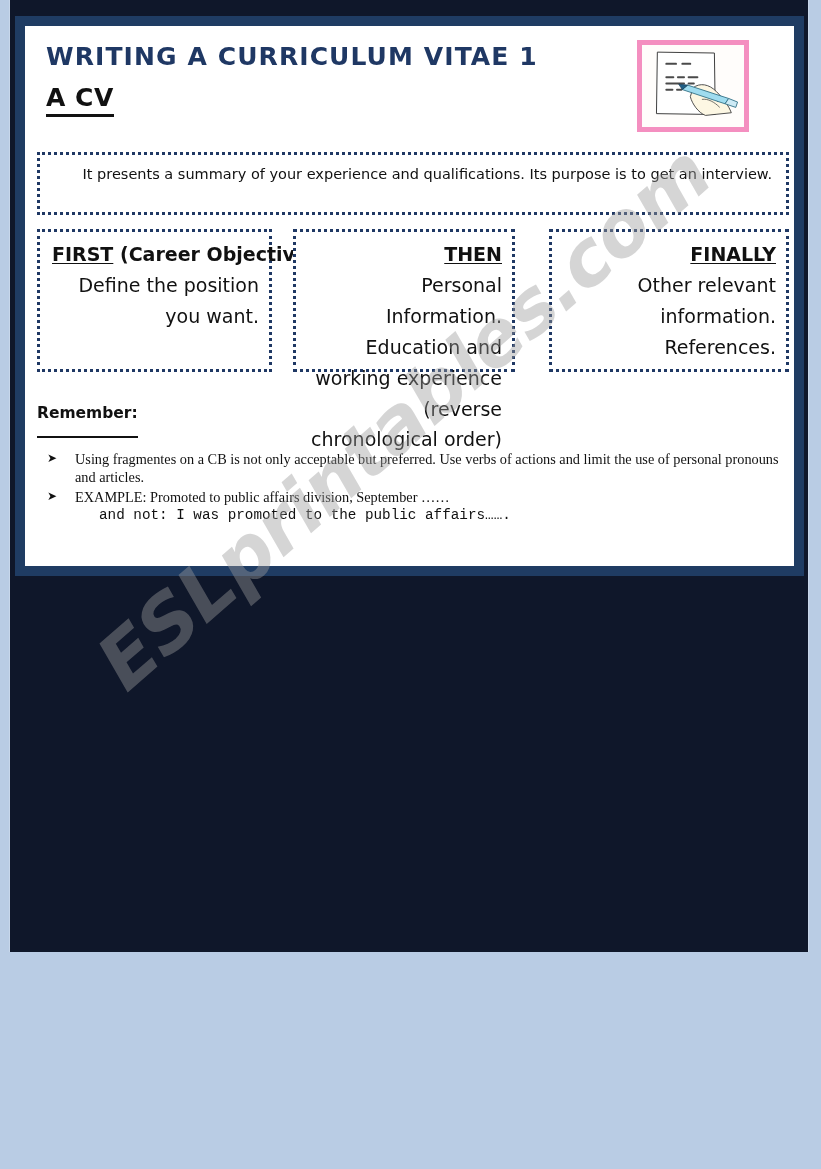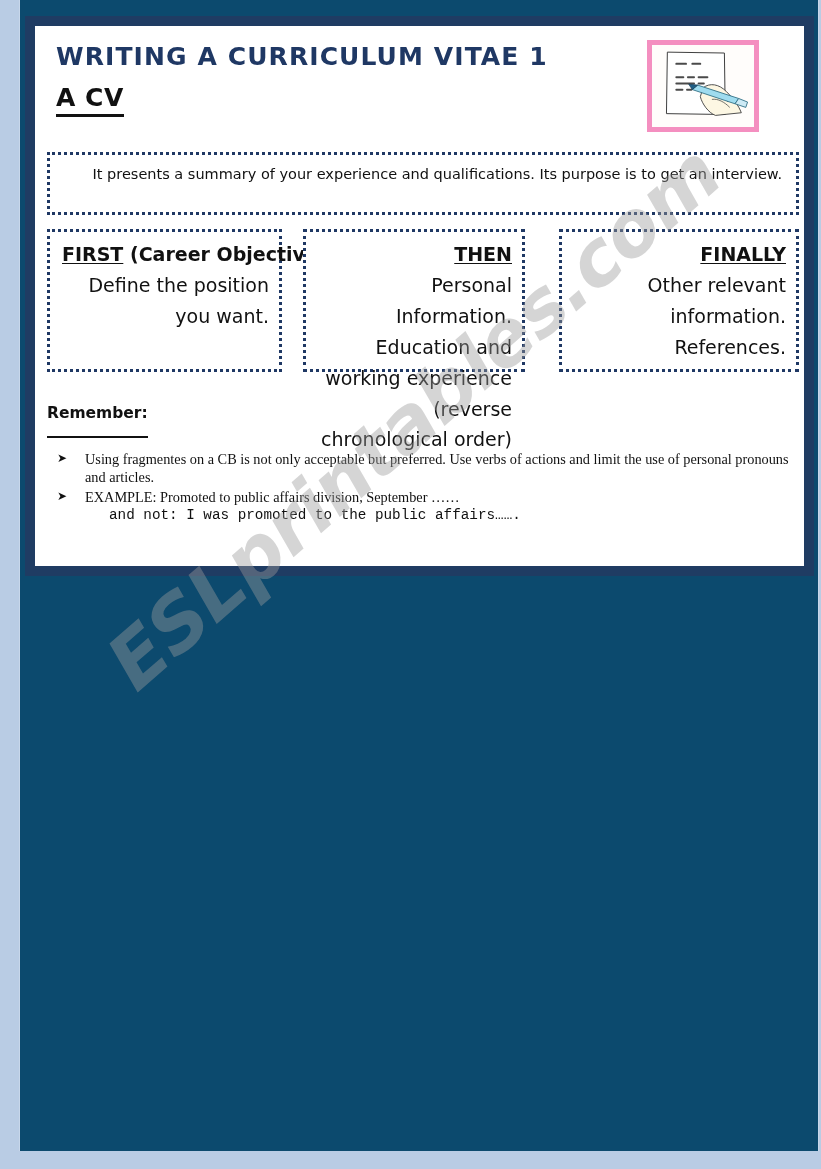--- a/index.html
+++ b/index.html
@@ -13,25 +13,25 @@
 
   body {
     font-family: "Liberation Sans", sans-serif;
     background: #b9cce4;
     position: relative;
   }
 
   
   .page-sheet {
     position: absolute;
-    left: 19px;
+    left: 9px;
     top: 0px;
     width: 800px;
-    height: 1151px;
-    background: #0c4a6e;
+    height: 952px;
+    background: #0f172a;
     border-left: 1px solid #c8d7ea;
     border-right: 1px solid #c8d7ea;
     overflow: hidden;
   }
 
   
   .worksheet-frame {
     position: absolute;
     left: 5px;
     top: 16px;

